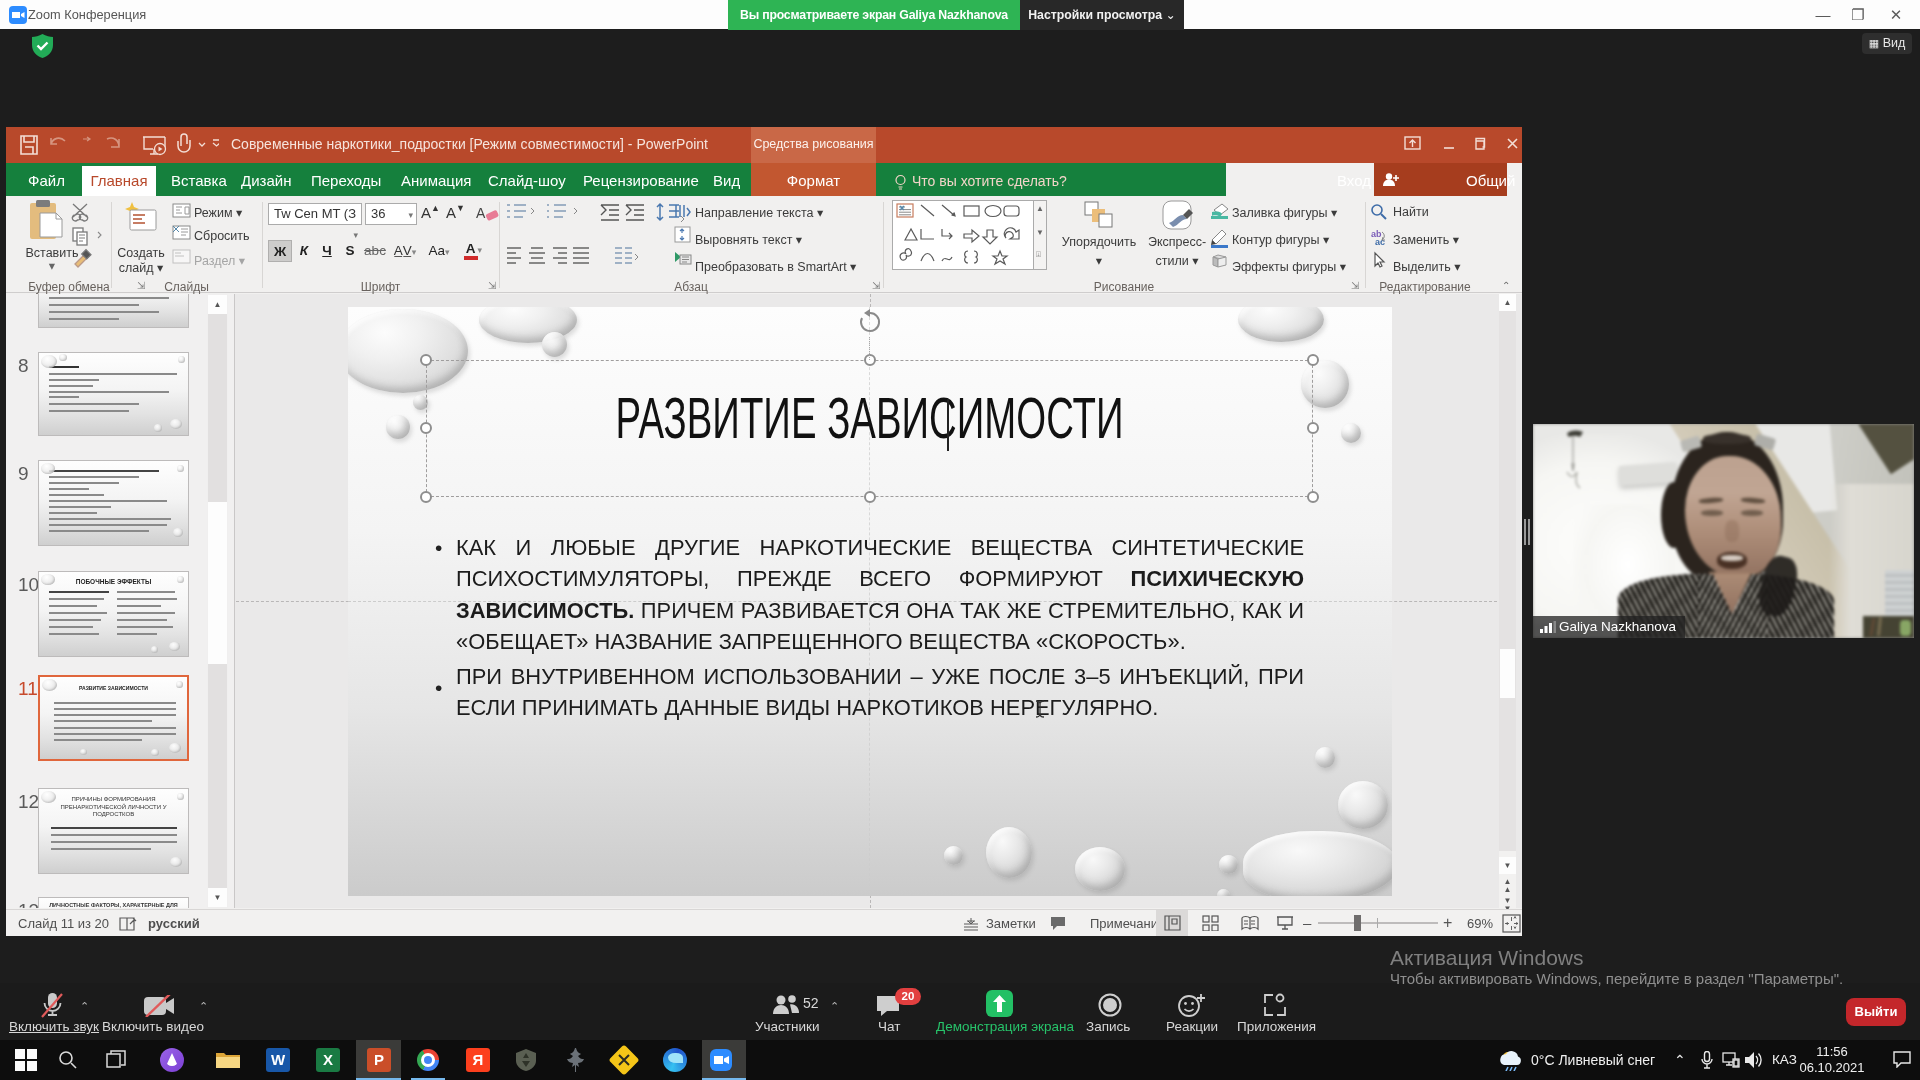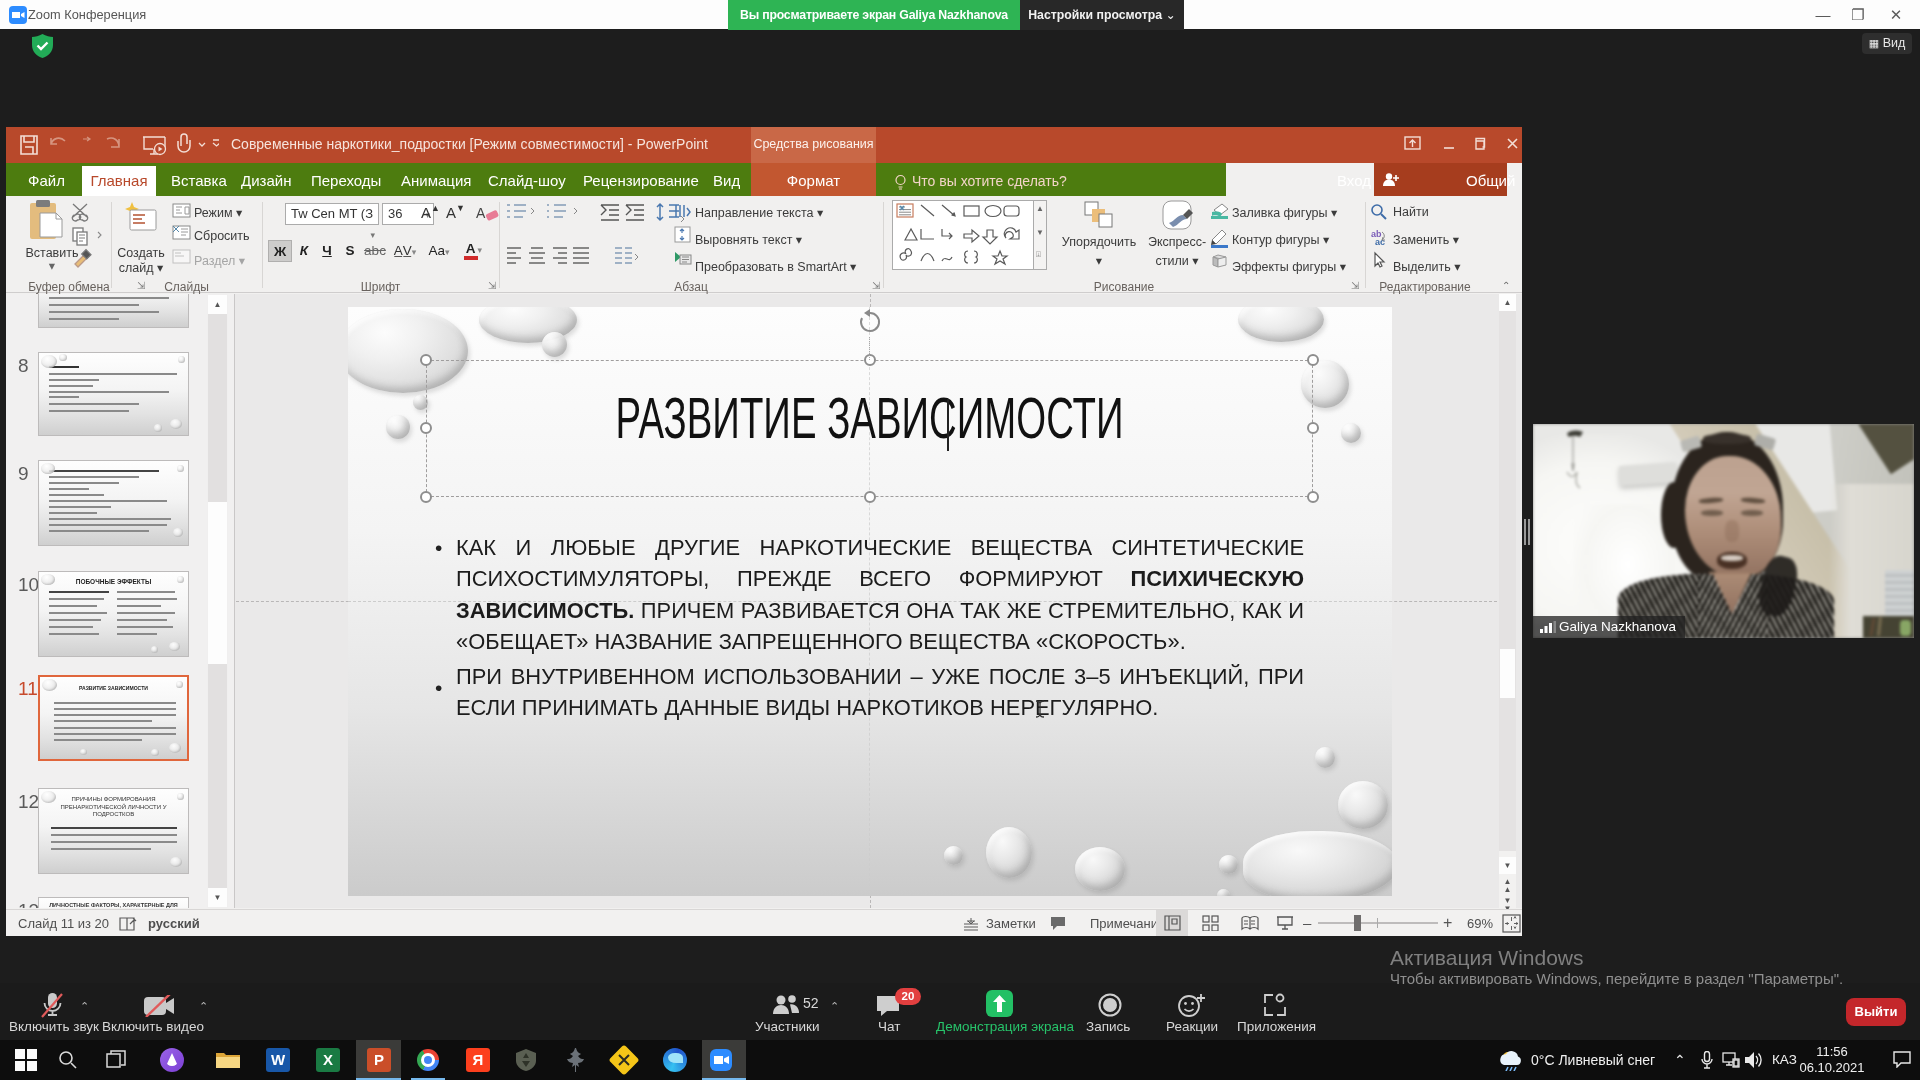--- a/index.html
+++ b/index.html
@@ -16,32 +16,32 @@
 #viewset { left:1020px; top:0; width:164px; height:30px; background:#282828; color:#f2f2f2; font-size:12.3px; font-weight:700; text-align:center; line-height:30px; }
 .winctl { top:0px; width:30px; height:29px; color:#5b5b5b; font-size:15px; text-align:center; line-height:29px; }
 
 
 #shield { left:30px; top:33px; }
 #vidbtn { left:1862px; top:33px; width:50px; height:21px; color:#e8e8e8; font-size:12.5px; background:#2e2e2e; border-radius:4px; text-align:center; line-height:21px; }
 
 
 #ppt { left:6px; top:127px; width:1516px; height:809px; background:#f1f0ef; }
 #ptitle { left:0; top:0; width:1516px; height:36px; background:#b8492b; }
-#ptabs { left:0; top:36px; width:1220px; height:33px; background:#4d7c0f; }
+#ptabs { left:0; top:36px; width:1220px; height:33px; background:#15803d; }
 #ribbon { left:0; top:69px; width:1516px; height:97px; background:#f1f0ef; border-bottom:1px solid #cfcdcd; }
 #pmain { left:0; top:167px; width:1516px; height:614px; background:#eae9e9; }
 #ppanel { left:0; top:167px; width:229px; height:614px; background:#f1f0f0; border-right:1px solid #c9c7c7; overflow:hidden; }
 #pstatus { left:0; top:782px; width:1516px; height:27px; background:#f2f1f0; border-top:1px solid #d8d6d5; }
 
 .tab { position:absolute; top:3px; height:30px; color:#fff; font-size:15px; line-height:30px; }
 .rsep { position:absolute; top:6px; width:1px; height:86px; background:#d8d6d4; }
 .rtxt { position:absolute; font-size:12.5px; color:#3b3b3b; white-space:nowrap; }
 .rlabel { position:absolute; top:84px; font-size:12px; color:#68625e; text-align:center; white-space:nowrap; }
 .dlaunch { position:absolute; top:84px; font-size:10px; color:#777; }
-.inbox { position:absolute; background:#fff; border:1px solid #ababab; font-size:13px; color:#333; line-height:20px;margin-left:17px; }
+.inbox { position:absolute; background:#fff; border:1px solid #ababab; font-size:13px; color:#333; line-height:20px; }
 .inbox .dd { float:right; color:#777; font-size:9px; padding:1px 3px 0 0; }
 .rbig { position:absolute; font-size:15px; color:#333; }
 .fbtn { position:absolute; height:22px; text-align:center; font-size:13.5px; color:#222; line-height:22px; }
 .fsel { background:#cdcccb; border:1px solid #b0afae; }
 
 
 #slide { left:342px; top:180px; width:1044px; height:589px; overflow:hidden;
   background:linear-gradient(180deg,#fdfdfd 0%,#f4f4f4 38%,#e6e6e6 68%,#cbcbcb 100%); }
 .bub { position:absolute; border-radius:50%;
   background:radial-gradient(ellipse at 36% 28%, rgba(252,252,252,.92) 0%, rgba(238,238,238,.85) 32%, rgba(218,218,218,.82) 62%, rgba(193,193,193,.88) 100%);
@@ -629,21 +629,21 @@
   <div class="abs" style="left:1524px;top:519px;width:2px;height:26px;background:#9a9a9a"></div>
   <div class="abs" style="left:1528px;top:519px;width:2px;height:26px;background:#9a9a9a"></div>
 
   <div id="ztool" class="abs">
     <svg class="abs" style="left:38px;top:9px" width="28" height="28" viewBox="0 0 28 28" fill="none">
       <rect x="10" y="1" width="9" height="15" rx="4.5" fill="#c9c9c9"></rect>
       <path d="M6.5 11 a8 8 0 0 0 16 0 M14.5 19 v4 m-4.5 0 h9" stroke="#c9c9c9" stroke-width="1.8"></path>
       <path d="M4 25 L24 2" stroke="#e05a5a" stroke-width="2.2"></path>
     </svg>
     <div class="abs" style="left:80px;top:17px;color:#b9b9b9;font-size:11px">⌃</div>
-    <div class="zlabel" style="left:9px;">Включить звук</div>
+    <div class="zlabel" style="left:9px;text-decoration:underline;">Включить звук</div>
     <svg class="abs" style="left:143px;top:12px" width="34" height="22" viewBox="0 0 34 22">
       <rect x="1" y="2" width="22" height="18" rx="4" fill="#c9c9c9"></rect>
       <path d="M23 8 l8 -5 v16 l-8 -5 z" fill="#c9c9c9"></path>
       <path d="M3 22 L27 -1" stroke="#e05a5a" stroke-width="2.4"></path>
     </svg>
     <div class="abs" style="left:199px;top:17px;color:#b9b9b9;font-size:11px">⌃</div>
     <div class="zlabel" style="left:102px;">Включить видео</div>
     <svg class="abs" style="left:771px;top:10px" width="30" height="24" viewBox="0 0 30 24" fill="#cecece">
       <circle cx="10" cy="7" r="4.5"></circle>
         <path d="M2 21 c0 -6 4 -9 8 -9 s8 3 8 9 z"></path>

